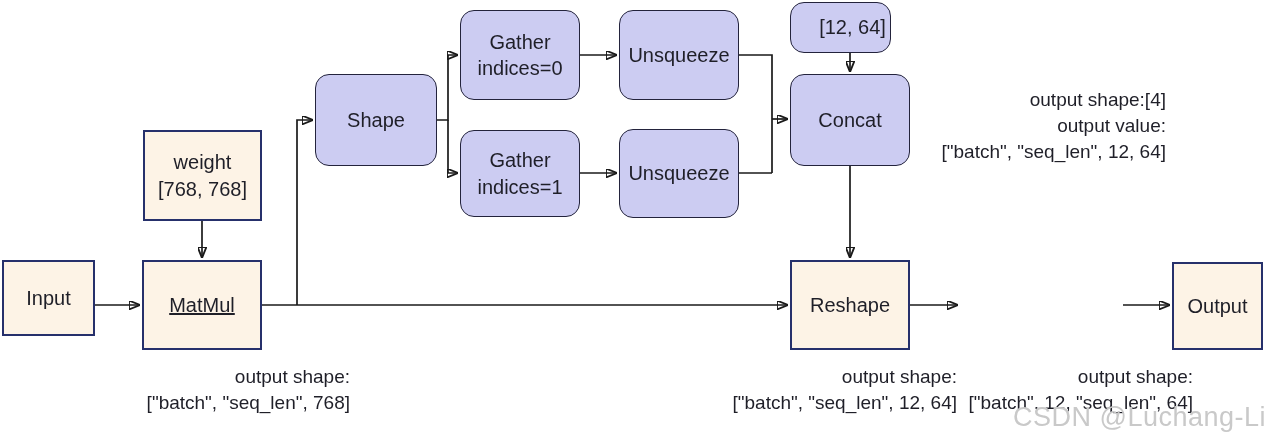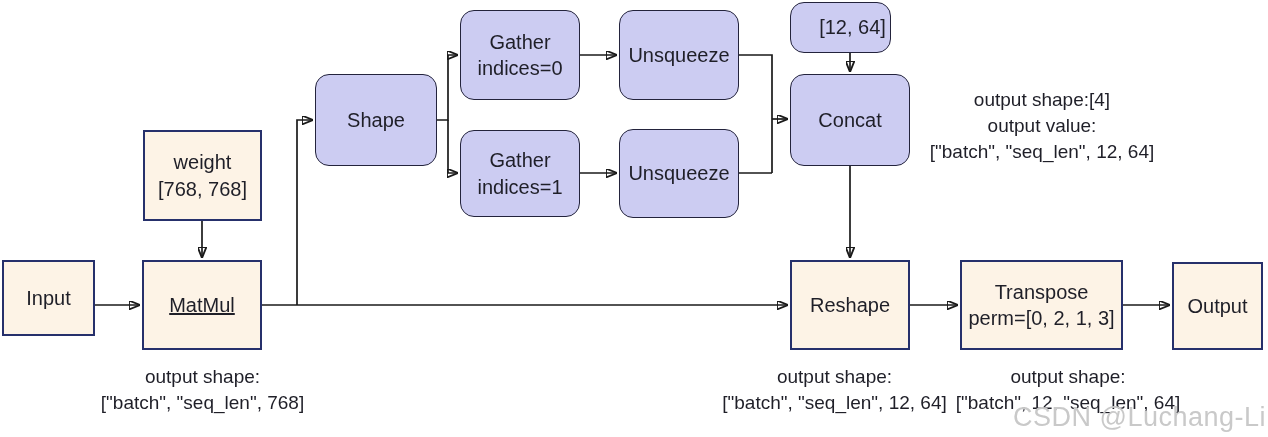--- a/index.html
+++ b/index.html
@@ -40,21 +40,21 @@
     background: var(--op-fill);
     border: 1.6px solid var(--op-border);
     border-radius: 14px;
   }
   .tensor {
     background: var(--tensor-fill);
     border: 2px solid var(--tensor-border);
   }
   .ann {
     position: absolute;
-    text-align: center;
+    text-align: right;
     font-size: 19px;
     line-height: 26px;
     color: var(--text);
     white-space: nowrap;
   }
   .watermark {
     position: absolute;
     top: 402px;
     right: 2px;
     font-size: 27px;
@@ -100,24 +100,20 @@
   </div>
 
   <div class="node tensor" style="left:142px; top:260px; width:120px; height:90px;text-decoration:underline;">
     <span>MatMul</span>
   </div>
 
   <div class="node tensor" style="left:790px; top:260px; width:120px; height:90px;">
     <span>Reshape</span>
   </div>
 
-  <div class="node tensor" style="left:960px; top:260px; width:163px; height:90px;">
-    <span>Transpose</span>
-    <span>perm=[0, 2, 1, 3]</span>
-  </div>
 
   <div class="node tensor" style="left:1172px; top:262px; width:91px; height:88px;">
     <span>Output</span>
   </div>
 
   <div class="node op" style="left:315px; top:74px; width:122px; height:92px;">
     <span>Shape</span>
   </div>
 
   <div class="node op" style="left:460px; top:10px; width:120px; height:90px;">

